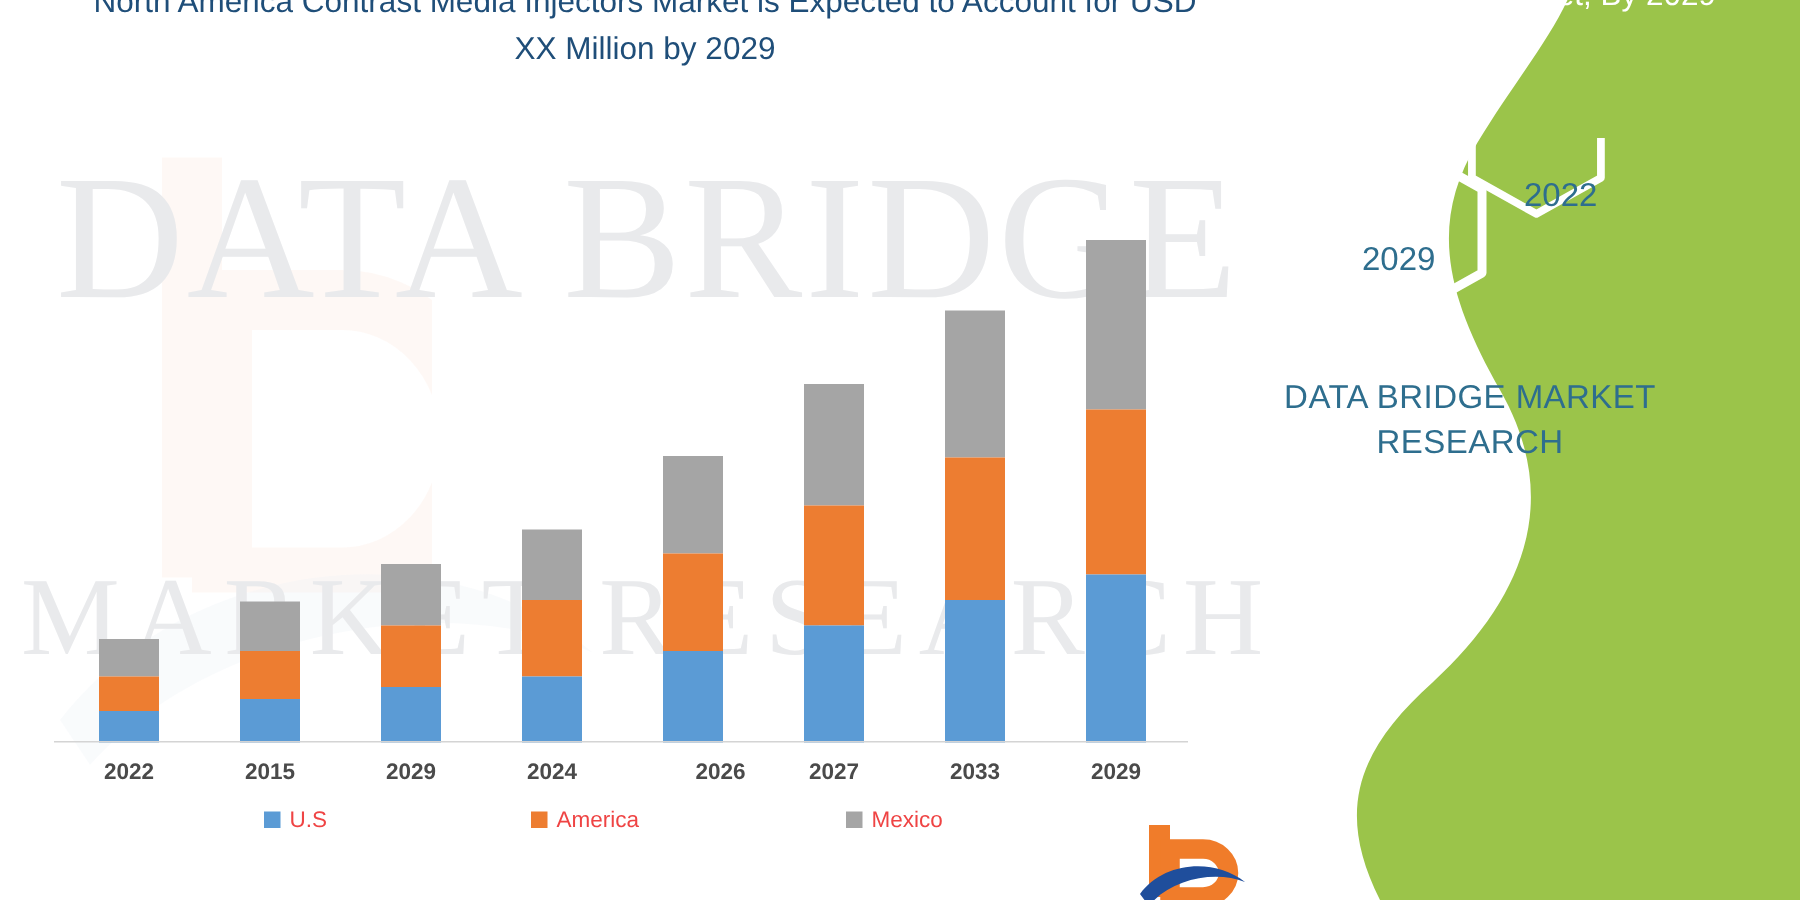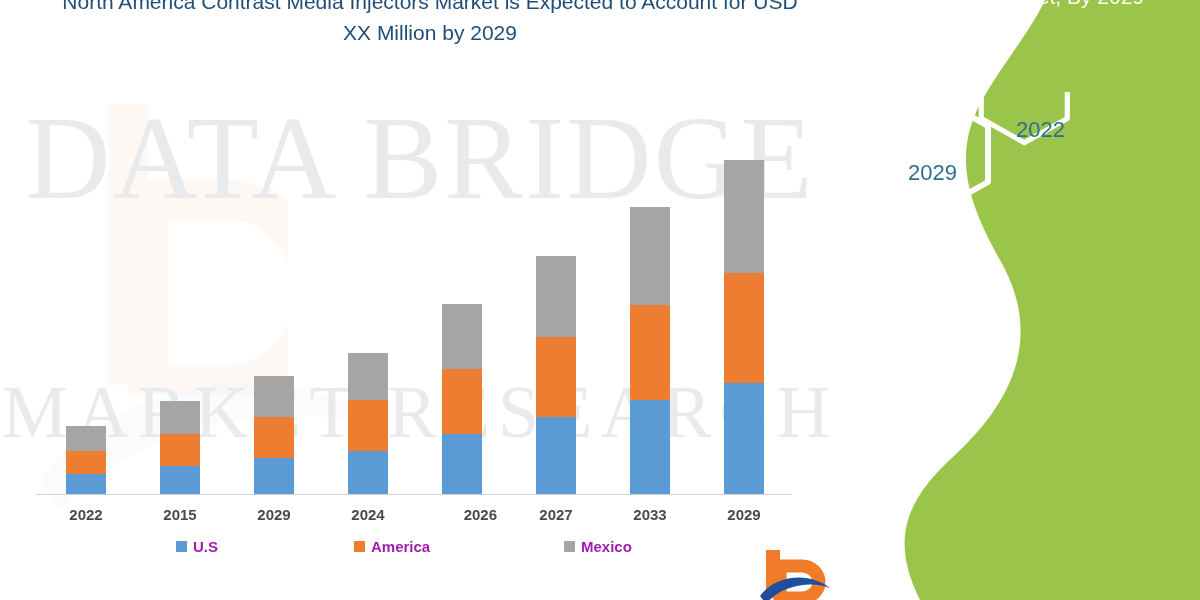--- a/index.html
+++ b/index.html
@@ -17,21 +17,21 @@
     opacity:.22; pointer-events:none;
   }
   .bg-ghost-swoosh {
     position:absolute; left:40px; top:330px; width:360px; height:200px;
     opacity:.30; pointer-events:none;
   }
 
   
   .watermark {
     position:absolute; left:0; top:0; width:840px; height:600px;
-    pointer-events:none; user-select:none;
+    pointer-events:none; user-select:none;padding-left:12px;
   }
   .wm-line {
     position:absolute; width:100%; text-align:center;
     color:#e9eaec; font-weight:400; letter-spacing:2px;
     font-family:"Liberation Serif", serif;
     white-space:nowrap;
   }
   .wm-top { top:100px; font-size:118px; line-height:118px; }
   .wm-bot { top:375px; font-size:74px; line-height:74px; letter-spacing:8px; }
 
@@ -94,21 +94,21 @@
     position:absolute; width:70px; text-align:center;
     color:#4a4a4a; font-size:15px; font-weight:700;
     font-family:"Liberation Sans", sans-serif;
   }
 
   .legend {
     position:absolute; left:36px; top:538px; width:756px; height:24px;
   }
   .legend-item {
     position:absolute; display:flex; align-items:center; gap:6px;
-    color:#a21caf; font-size:15px; font-weight:700;
+    color:#ef4444; font-size:15px; font-weight:400;
   }
   .legend-swatch { width:11px; height:11px; display:inline-block; }
 </style>
 </head>
 <body>
 
 <div id="stage">
 
   <svg class="bg-ghost-b" viewBox="0 0 210 300">
     <path d="M30 10 L30 290 L70 290 L70 10 Z" fill="#fbe3d6"></path>
@@ -213,20 +213,21 @@
 
     <div class="hex-wrap">
       <svg width="320" height="130" viewBox="0 0 320 130">
         <polygon points="48,12 98,40 98,96 48,124 -2,96 -2,40" fill="none" stroke="#ffffff" stroke-width="6" stroke-linejoin="round" transform="translate(42,-6)"></polygon>
         <polygon points="48,12 98,40 98,96 48,124 -2,96 -2,40" fill="none" stroke="#ffffff" stroke-width="6" stroke-linejoin="round" transform="translate(135,-56) scale(0.86)"></polygon>
       </svg>
       <span class="hex-label hex-2029">2029</span>
       <span class="hex-label hex-2022">2022</span>
     </div>
 
+    <div class="brand-name">DATA BRIDGE MARKET RESEARCH</div>
 
     <div class="logo">
       <svg width="70" height="56" viewBox="0 0 70 56">
         <path d="M6 2 L6 50 L20 50 L20 2 Z" fill="#f07c2a"></path>
         <path d="M20 18 L42 18 A17 16 0 0 1 42 50 L20 50 Z" fill="none" stroke="#f07c2a" stroke-width="13"></path>
         <path d="M0 48 C16 26, 50 24, 70 40 C50 32, 20 38, 6 56 Z" fill="#1f4e9c"></path>
       </svg>
       
     </div>
   </div>

